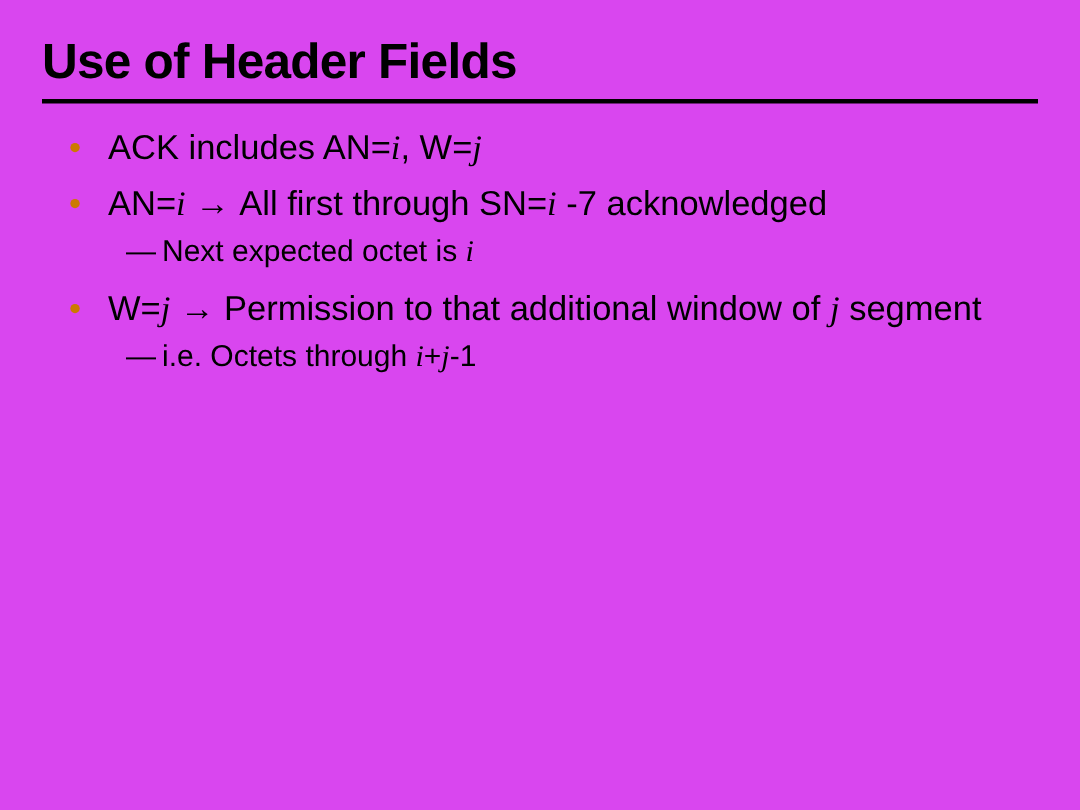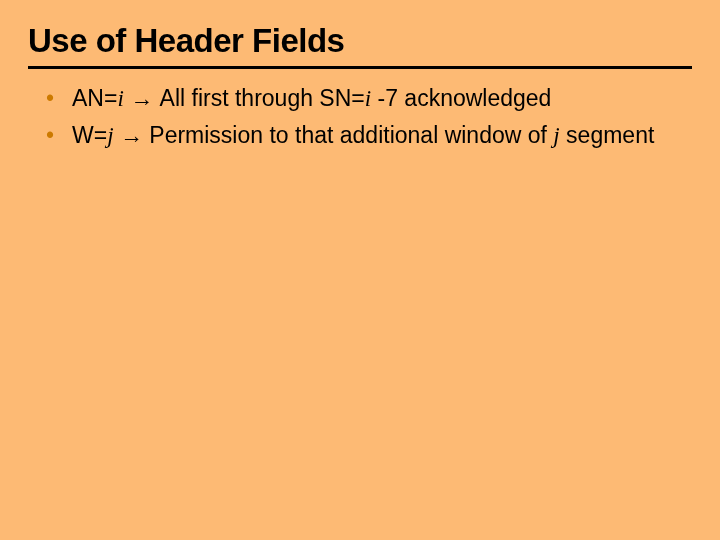--- a/index.html
+++ b/index.html
@@ -9,21 +9,21 @@
     height: 540px;
     background: #ffffff;
     font-family: Verdana, Geneva, sans-serif;
     color: #000000;
   }
   .slide {
     box-sizing: border-box;
     width: 720px;
     height: 540px;
     padding: 22px 28px 20px 28px;
-    background: #fdba74;
+    background: #d946ef;
   }
   .title {
     font-family: "Arial Black", Arial, sans-serif;
     font-weight: 900;
     font-size: 33px;
     letter-spacing: -0.5px;
     color: #000000;
     border-bottom: 3px solid #000000;
     padding-bottom: 6px;
     margin-bottom: 14px;
@@ -71,22 +71,35 @@
   .arrow { font-family: Arial, sans-serif; }
 </style>
 </head>
 <body>
 
 <div class="slide">
   <div class="title">Use of Header Fields</div>
 
   <ul class="level1">
 
+    <li>
+      <span>ACK includes AN=</span><span class="i">i</span><span>, W=</span><span class="i">j</span>
+    </li>
 
     <li>
       <span>AN=</span><span class="i">i</span><span class="arrow"> → </span><span>All first through SN=</span><span class="i">i</span><span> -7 acknowledged</span>
+      <ul class="level2">
+        <li>
+          <span>Next expected octet is </span><span class="i">i</span>
+        </li>
+      </ul>
     </li>
 
     <li>
       <span>W=</span><span class="i">j</span><span class="arrow"> → </span><span>Permission to that additional window of </span><span class="i">j</span><span> segment</span>
+      <ul class="level2">
+        <li>
+          <span>i.e. Octets through </span><span class="i">i</span><span>+</span><span class="i">j</span><span>-1</span>
+        </li>
+      </ul>
     </li>
   </ul>
 </div>
 
 </body></html>

